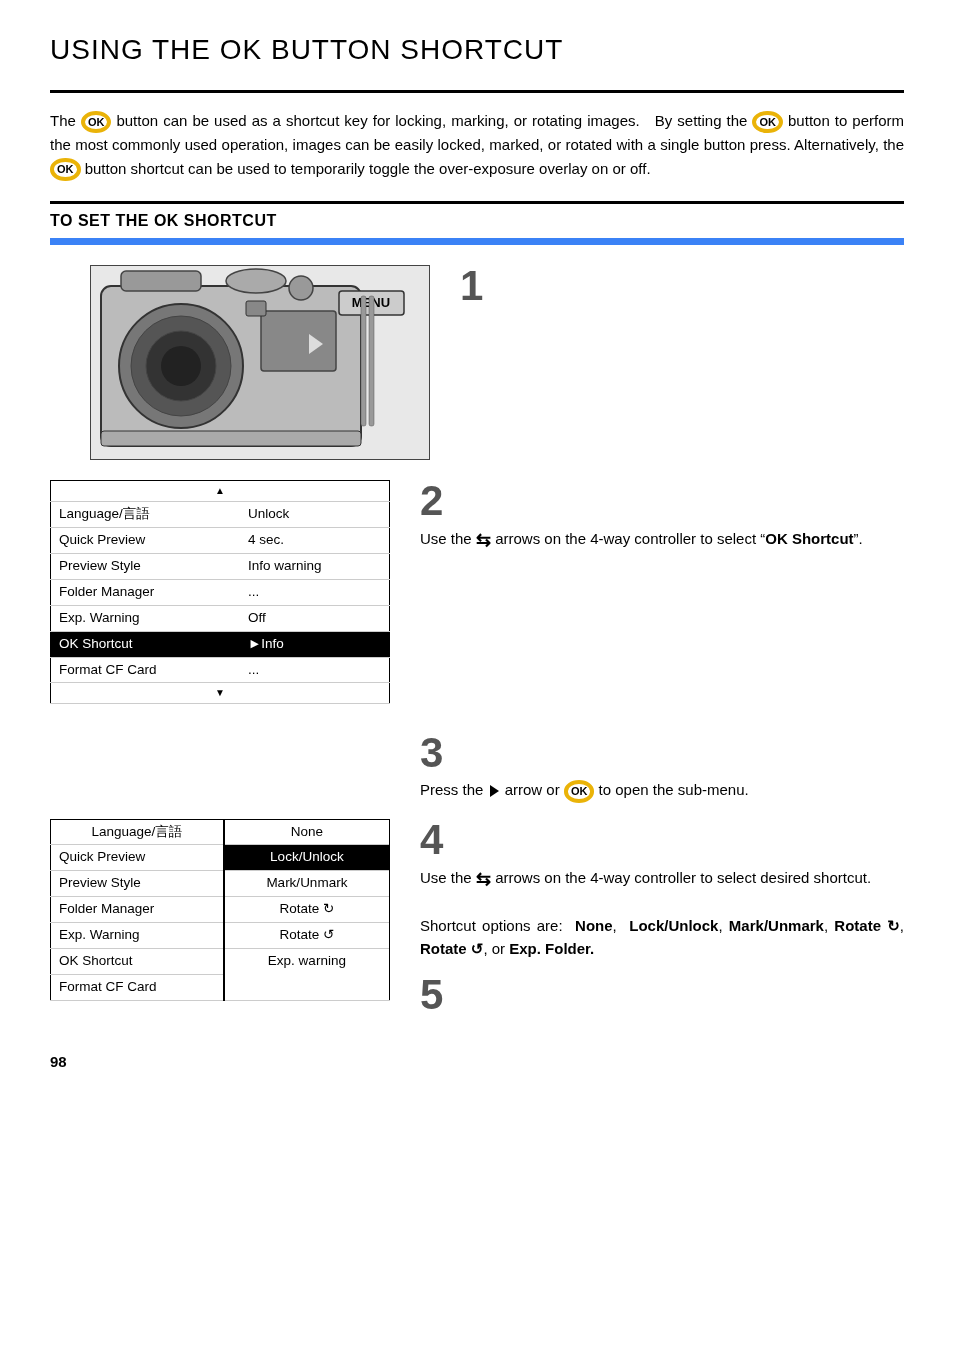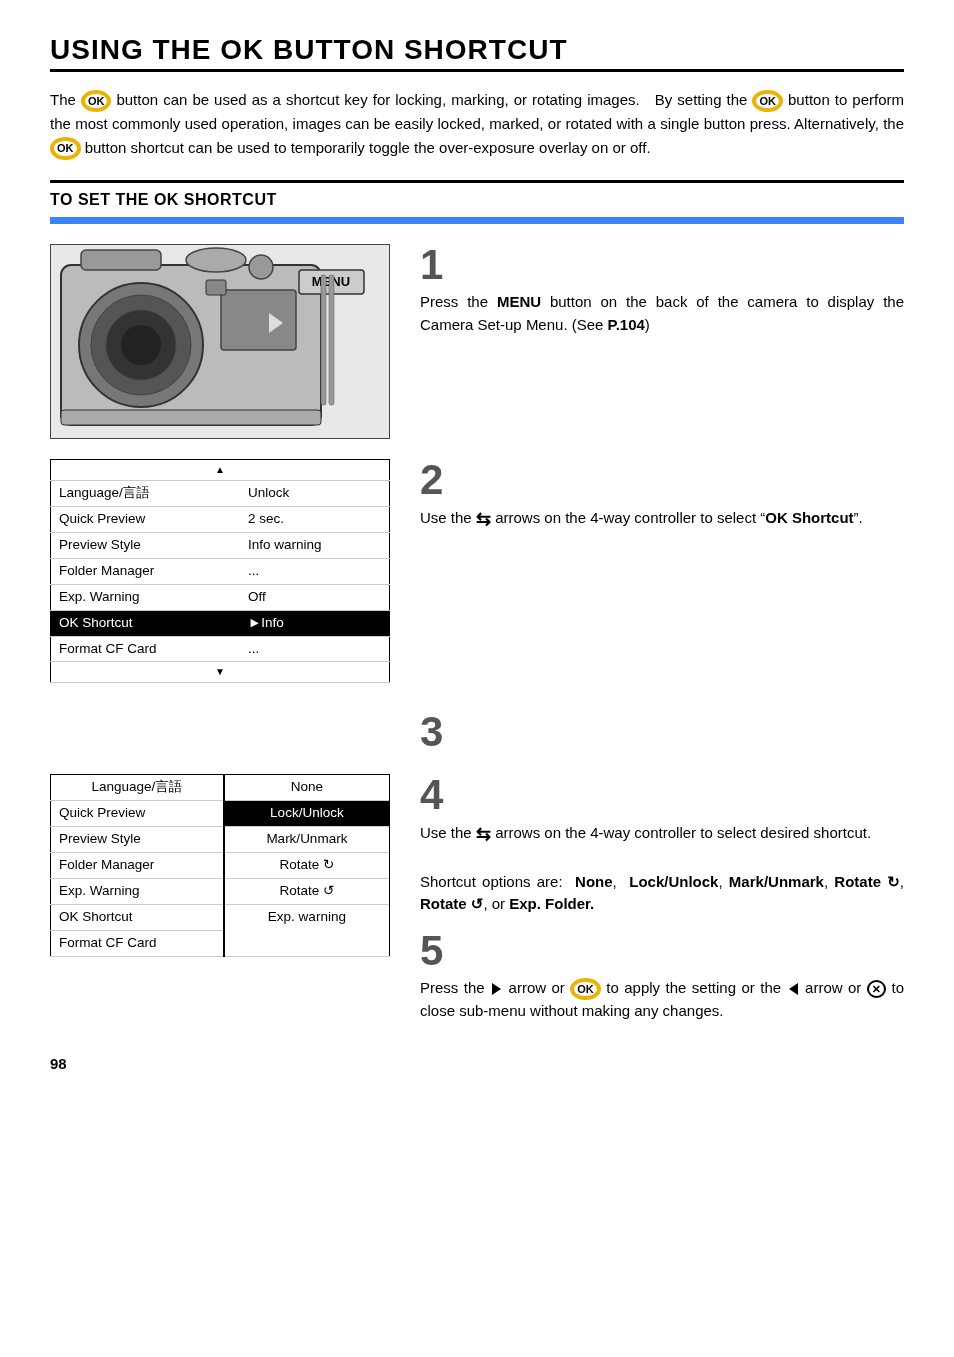--- a/index.html
+++ b/index.html
@@ -9,24 +9,24 @@
       color: #000;
       width: 954px;
       min-height: 1357px;
       padding: 30px 50px;
       font-size: 15px;
       line-height: 1.4;
     }
 
     .page-title {
       font-size: 28px;
-      font-weight: 700;
+      font-weight: 400;
       letter-spacing: 1px;
       border-bottom: 3px solid #000;
-      padding-bottom: 0;
+      padding-bottom: 21px;
       margin-bottom: 16px;
     }
 
     .intro-text {
       text-align: justify;
       margin-bottom: 20px;
       line-height: 1.55;
     }
 
     .ok-badge {
@@ -48,20 +48,21 @@
       font-weight: 900;
       margin-bottom: 20px;
       letter-spacing: 0.5px;
     }
 
     .two-col {
       display: flex;
       gap: 30px;
       margin-bottom: 20px;
       align-items: flex-start;
+      margin-left: 40px;
     }
 
     .left-col {
       width: 340px;
       flex-shrink: 0;
     }
 
     .right-col {
       flex: 1;
     }
@@ -237,40 +238,37 @@
 
         <rect x="270" y="30" width="5" height="130" rx="2" fill="#999" stroke="#555" stroke-width="0.5"></rect>
         <rect x="278" y="30" width="5" height="130" rx="2" fill="#999" stroke="#555" stroke-width="0.5"></rect>
 
         <rect x="10" y="165" width="260" height="15" rx="3" fill="#aaa" stroke="#333" stroke-width="1"></rect>
       </svg>
     </div>
   </div>
   <div class="right-col">
     <div class="step-num">1</div>
-    <div class="step-text">
-      Press the <strong>MENU</strong> button on the back of the camera to display the Camera Set-up Menu. (See <strong>P.104</strong>)
-    </div>
   </div>
 </div>
 
 <div class="step-section">
   <div class="left-col">
     <table class="menu-table">
       <tbody>
           <tr>
         <td class="arrow-cell tri-up" colspan="2">▲</td>
       </tr>
       <tr>
         <td>Language/言語</td>
         <td>Unlock</td>
       </tr>
       <tr>
         <td>Quick Preview</td>
-        <td>2 sec.</td>
+        <td>4 sec.</td>
       </tr>
       <tr>
         <td>Preview Style</td>
         <td>Info warning</td>
       </tr>
       <tr>
         <td>Folder Manager</td>
         <td>...</td>
       </tr>
       <tr>
@@ -296,20 +294,23 @@
     <div class="step-text">
       Use the <span class="udlr-arrows">⇆</span> arrows on the 4-way controller to select “<strong>OK Shortcut</strong>”.
     </div>
   </div>
 </div>
 
 <div class="step-block" style="margin-bottom:16px; display:flex; gap:30px;">
   <div style="width:340px; flex-shrink:0;"></div>
   <div style="flex:1;">
     <div class="step-num">3</div>
+    <div class="step-text">
+      Press the <span class="right-arrow-icon"></span> arrow or <span class="ok-badge">OK</span> to open the sub-menu.
+    </div>
   </div>
 </div>
 
 <div class="step-section">
   <div class="left-col">
     <table class="menu-table" style="position:relative;">
       <tbody>
           <tr>
         <td>Language/言語</td>
         <td rowspan="7" style="vertical-align:top; padding:0; border-left:2px solid #000; min-width:110px;">
@@ -344,20 +345,16 @@
   </div>
   <div class="right-col">
     <div class="step-num">4</div>
     <div class="step-text" style="margin-bottom:14px;">
       Use the <span class="udlr-arrows">⇆</span> arrows on the 4-way controller to select desired shortcut.<br><br>
       Shortcut options are: &nbsp;<strong>None</strong>, &nbsp;<strong>Lock/Unlock</strong>,
       <strong>Mark/Unmark</strong>, <strong>Rotate ↻</strong>, <strong>Rotate ↺</strong>, or <strong>Exp. Folder.</strong>
     </div>
 
     <div class="step-num">5</div>
-    <div class="step-text">
-      Press the <span class="right-arrow-icon"></span> arrow or <span class="ok-badge">OK</span> to apply the setting
-      or the <span class="left-arrow-icon"></span> arrow or <span class="x-badge">✕</span> to close sub-menu without making any changes.
-    </div>
   </div>
 </div>
 
 <div class="page-number">98</div>
 
 </body></html>

